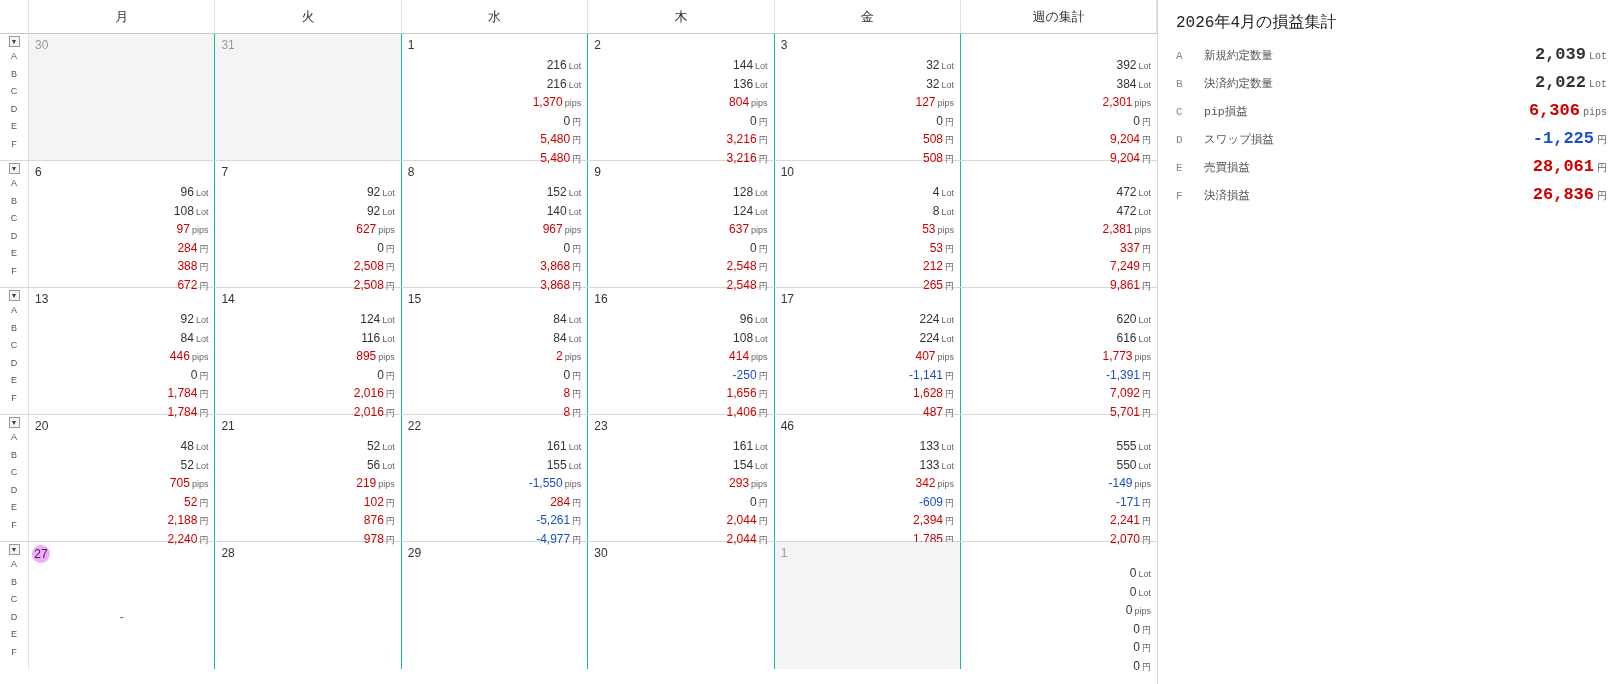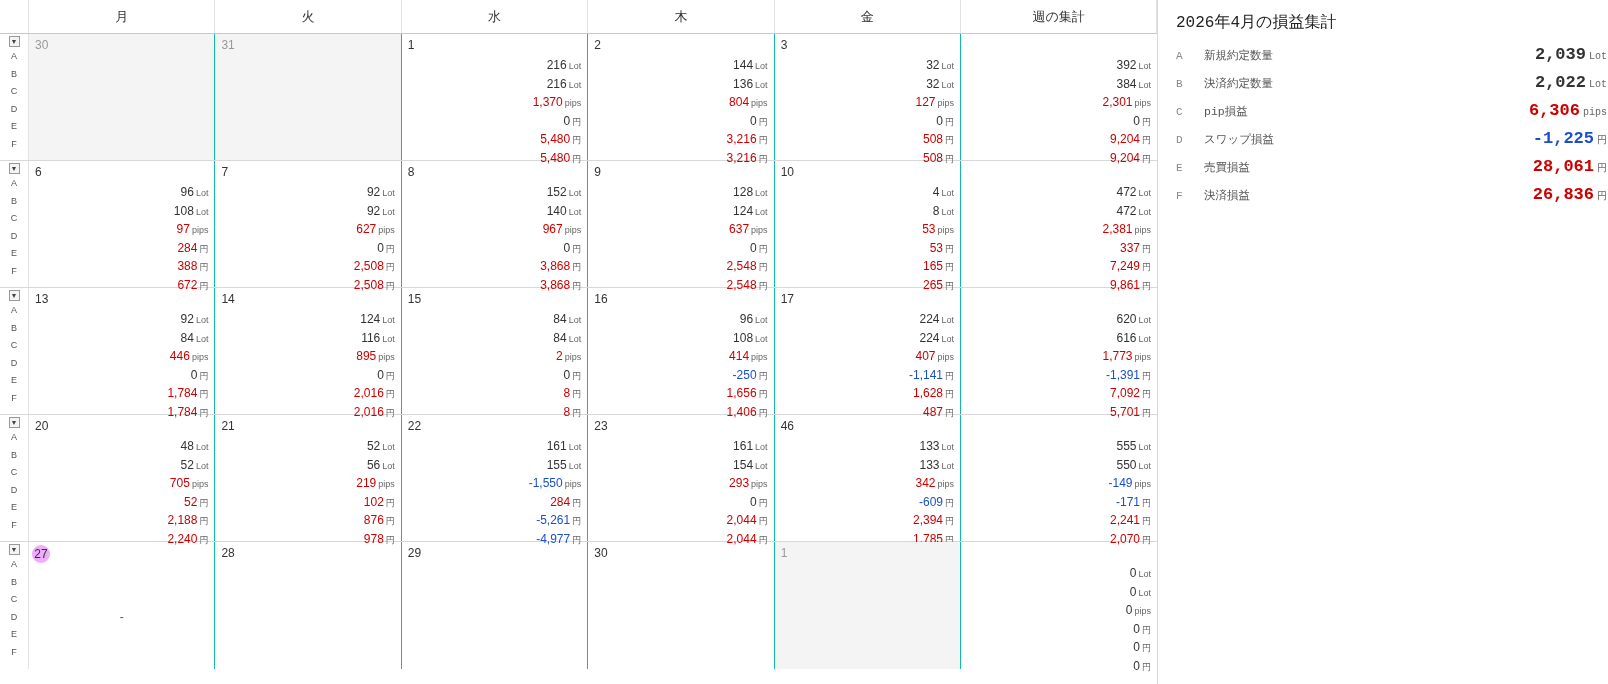--- a/index.html
+++ b/index.html
@@ -312,21 +312,21 @@
               <div class="mrow pos"><span>2,548</span><span class="unit">円</span></div>
             </div>
           </div>
           <div class="daycell">
             <div class="daynum">10</div>
             <div class="metrics">
               <div class="mrow zero"><span>4</span><span class="unit">Lot</span></div>
               <div class="mrow zero"><span>8</span><span class="unit">Lot</span></div>
               <div class="mrow pos"><span>53</span><span class="unit">pips</span></div>
               <div class="mrow pos"><span>53</span><span class="unit">円</span></div>
-              <div class="mrow pos"><span>165</span><span class="unit">円</span></div>
+              <div class="mrow pos"><span>212</span><span class="unit">円</span></div>
               <div class="mrow pos"><span>265</span><span class="unit">円</span></div>
             </div>
           </div>
           <div class="daycell sum">
             <div class="metrics">
               <div class="mrow zero"><span>472</span><span class="unit">Lot</span></div>
               <div class="mrow zero"><span>472</span><span class="unit">Lot</span></div>
               <div class="mrow pos"><span>2,381</span><span class="unit">pips</span></div>
               <div class="mrow pos"><span>337</span><span class="unit">円</span></div>
               <div class="mrow pos"><span>7,249</span><span class="unit">円</span></div>

